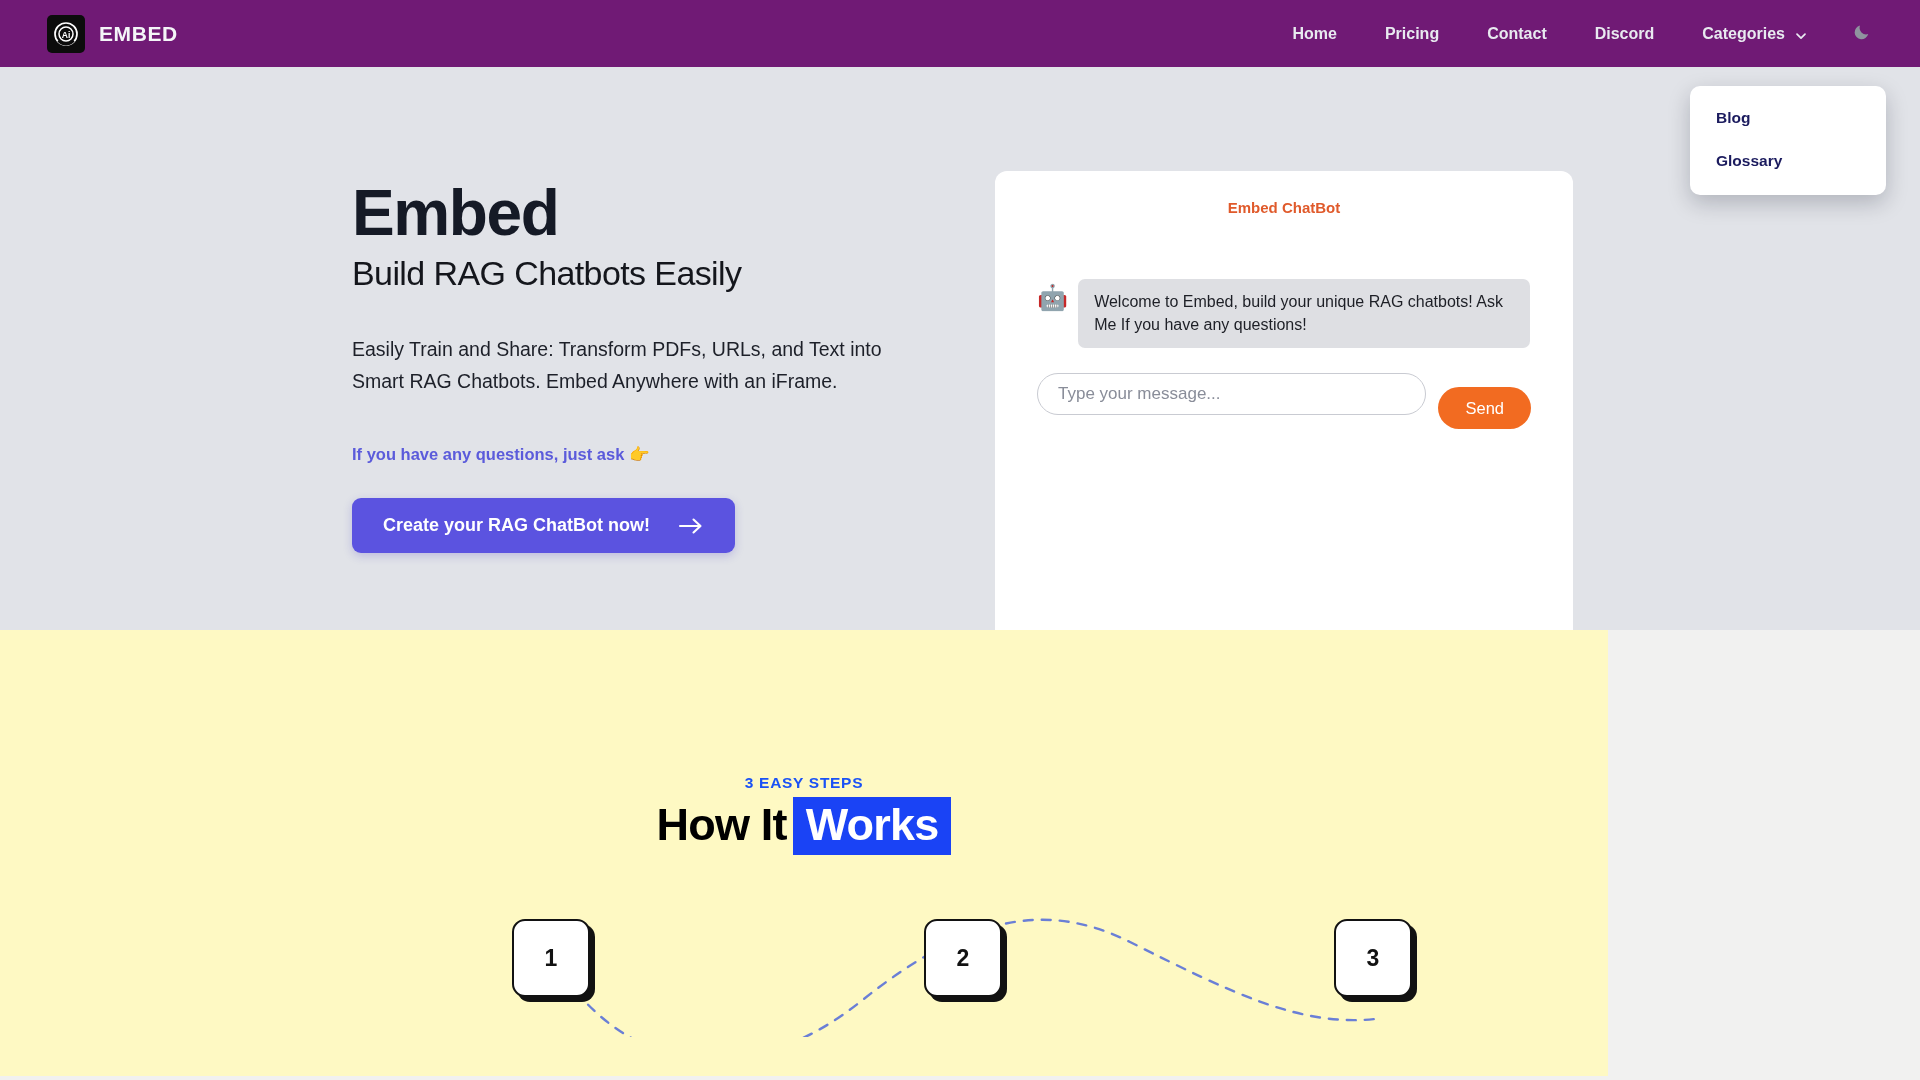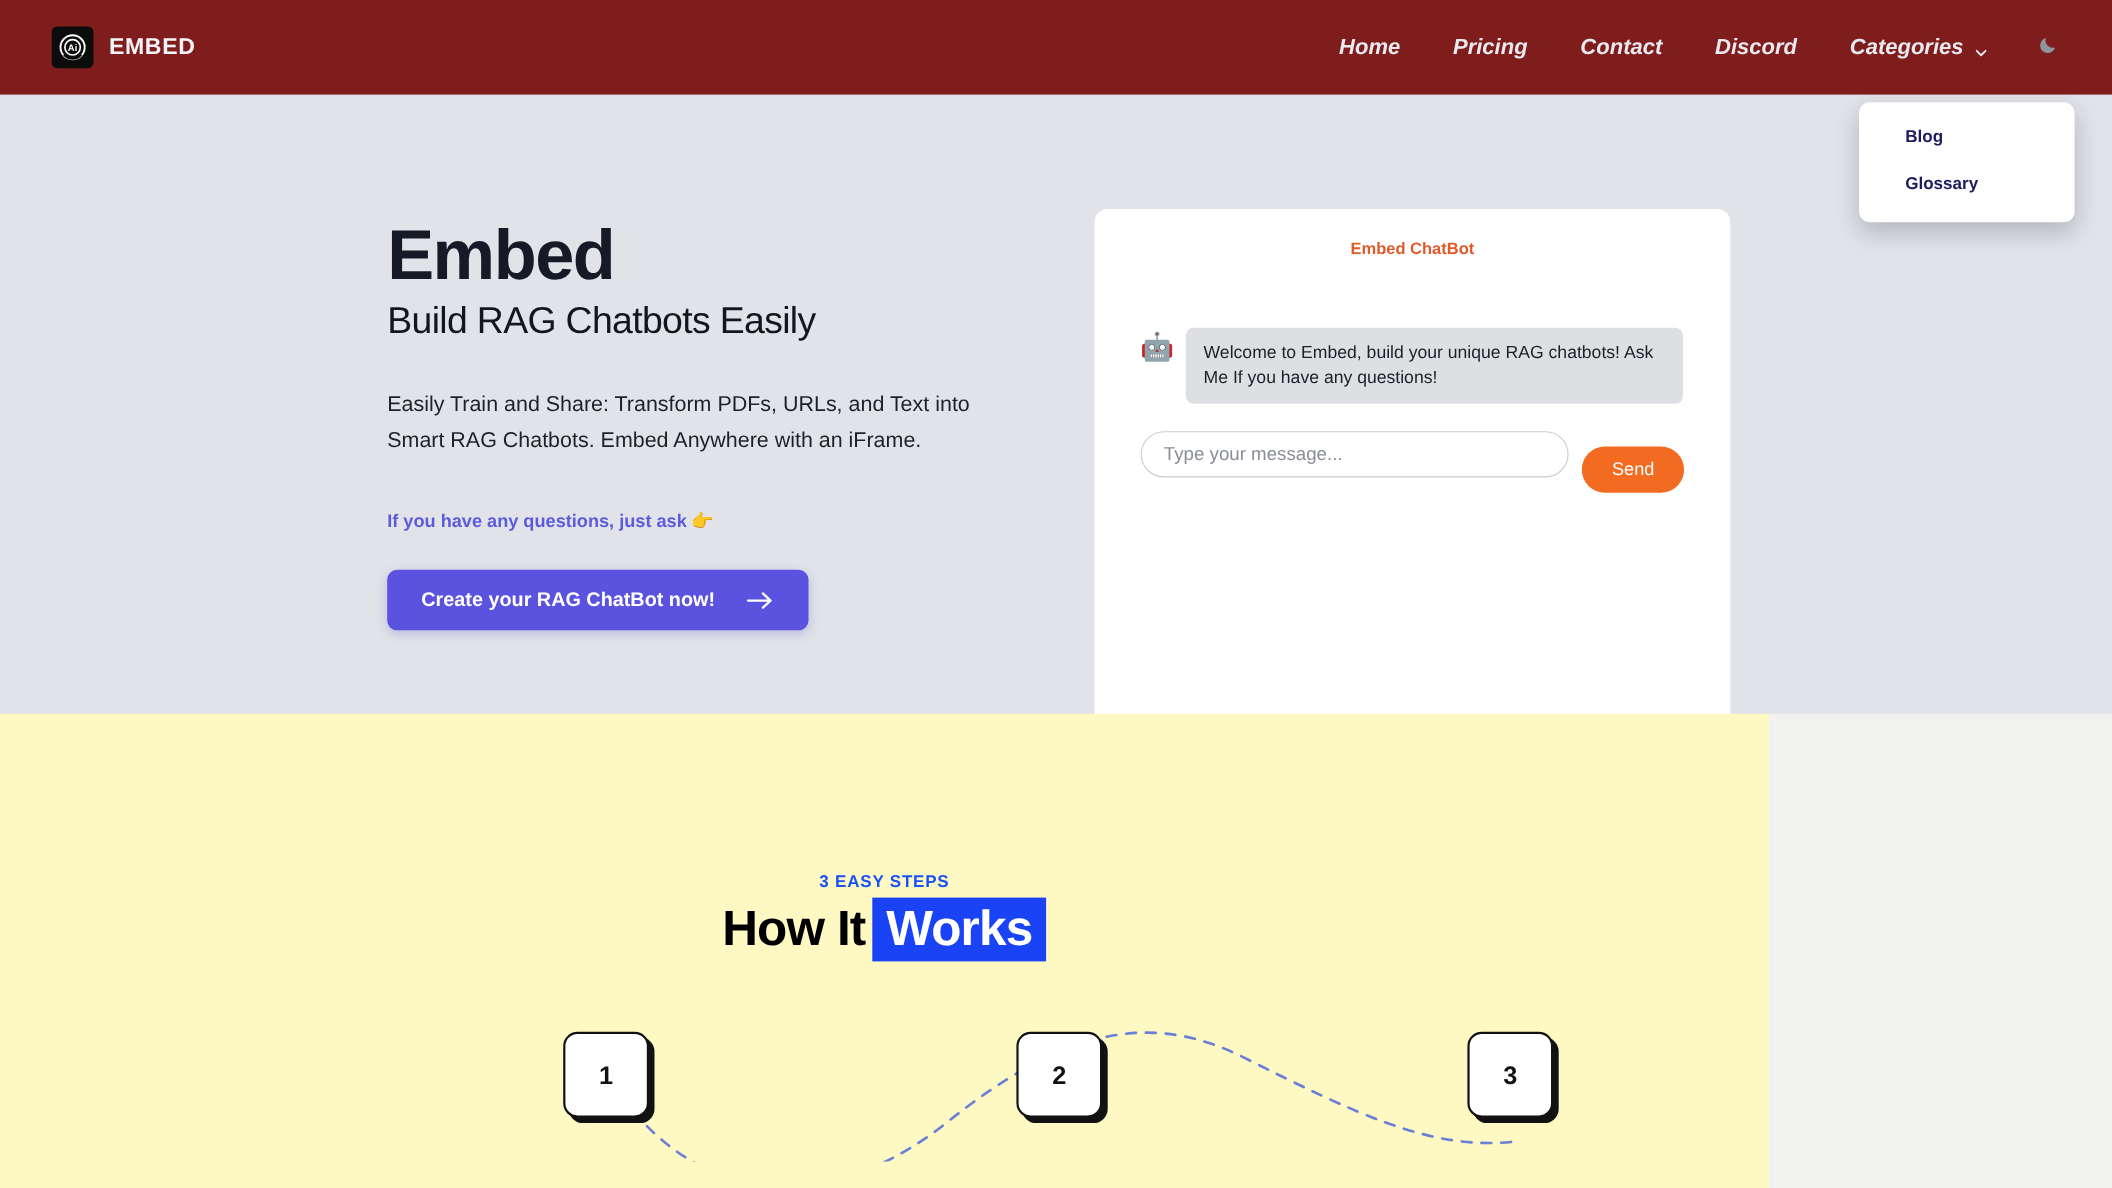--- a/index.html
+++ b/index.html
@@ -8,22 +8,22 @@
     height: 1080px;
     overflow: hidden;
     font-family: "Liberation Sans", sans-serif;
     background: #f1f1f0;
   }
 
   
   .navbar {
     position: relative;
     width: 1920px;
-    height: 86px;
-    background: #7f1d1d;
+    height: 67px;
+    background: #701a75;
     display: flex;
     align-items: center;
     z-index: 50;
   }
   .brand {
     display: flex;
     align-items: center;
     gap: 14px;
     margin-left: 47px;
   }
@@ -45,27 +45,26 @@
 
   .nav-links {
     margin-left: auto;
     display: flex;
     align-items: center;
     gap: 0px;
     margin-right: 22px;
   }
   .nav-link {
     color: #e8eaf0;
-    font-size: 20px;
+    font-size: 16px;
     font-weight: bold;
     padding: 10px 24px;
     text-decoration: none;
     white-space: nowrap;
     cursor: pointer;
-    font-style: italic;
   }
   .nav-dropdown {
     position: relative;
     display: flex;
     align-items: center;
   }
   .nav-link.with-caret {
     display: flex;
     align-items: center;
     gap: 10px;
@@ -84,21 +83,21 @@
 
   
   .dropdown-panel {
     position: absolute;
     top: 71px;
     right: -55px;
     width: 196px;
     background: #ffffff;
     border-radius: 10px;
     box-shadow: 0 8px 22px rgba(10,12,30,0.22);
-    padding: 16px 0 18px 16px;
+    padding: 16px 0 18px 0;
   }
   .dropdown-item {
     display: block;
     padding: 7px 26px;
     font-size: 15.5px;
     font-weight: bold;
     color: #1b1b5e;
     text-decoration: none;
     cursor: pointer;
   }

